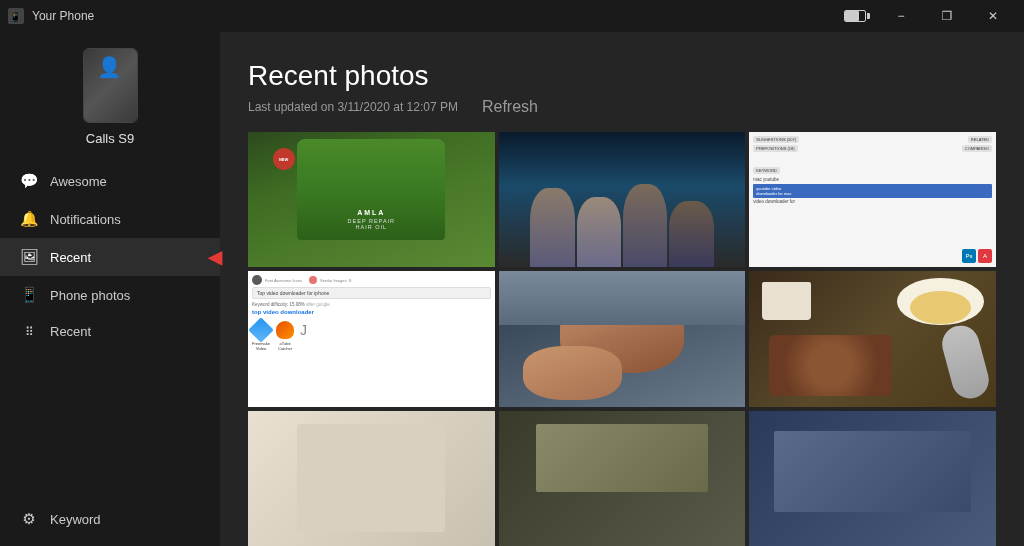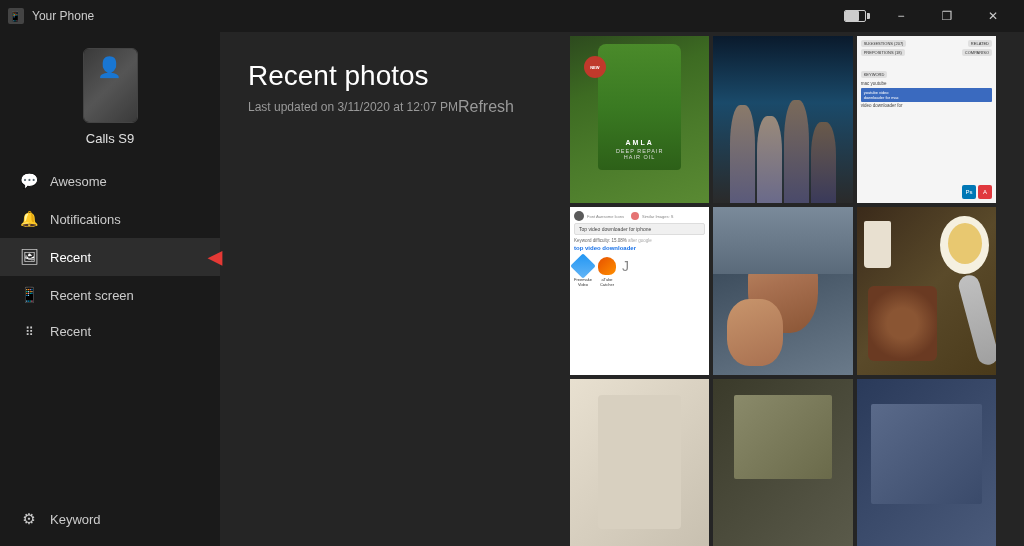--- a/index.html
+++ b/index.html
@@ -175,38 +175,38 @@
 
     .sidebar-bottom {
       padding: 8px 0 0 0;
     }
 
     
     .main-content {
       flex: 1;
       background: #252525;
       display: flex;
-      flex-direction: row;
+      flex-direction: column;
       overflow: hidden;
     }
 
     .content-header {
       padding: 28px 28px 12px 28px;
       flex-shrink: 0;
     }
     .page-title {
       font-size: 28px;
       font-weight: 300;
       color: #fff;
       margin-bottom: 6px;
     }
     .update-info {
       display: flex;
       align-items: center;
-      gap: 0;
+      gap: 24px;
       font-size: 12px;
       color: #999;
     }
     .refresh-link {
       color: #999;
       text-decoration: none;
       font-size: 16px;
     }
 
     .photos-grid {
@@ -507,21 +507,21 @@
       </div>
 
       <div class="nav-item active">
         <span class="nav-icon">🖼</span>
         <span>Recent</span>
         <span class="red-arrow">◀</span>
       </div>
 
       <div class="nav-item">
         <span class="nav-icon">📱</span>
-        <span>Recent screen</span>
+        <span>Phone photos</span>
       </div>
 
       <div class="nav-item">
         <span class="nav-icon" style="font-size:12px; letter-spacing:-1px;">⠿</span>
         <span>Recent</span>
       </div>
     </div>
 
     <div class="sidebar-bottom">
       <div class="nav-item">

